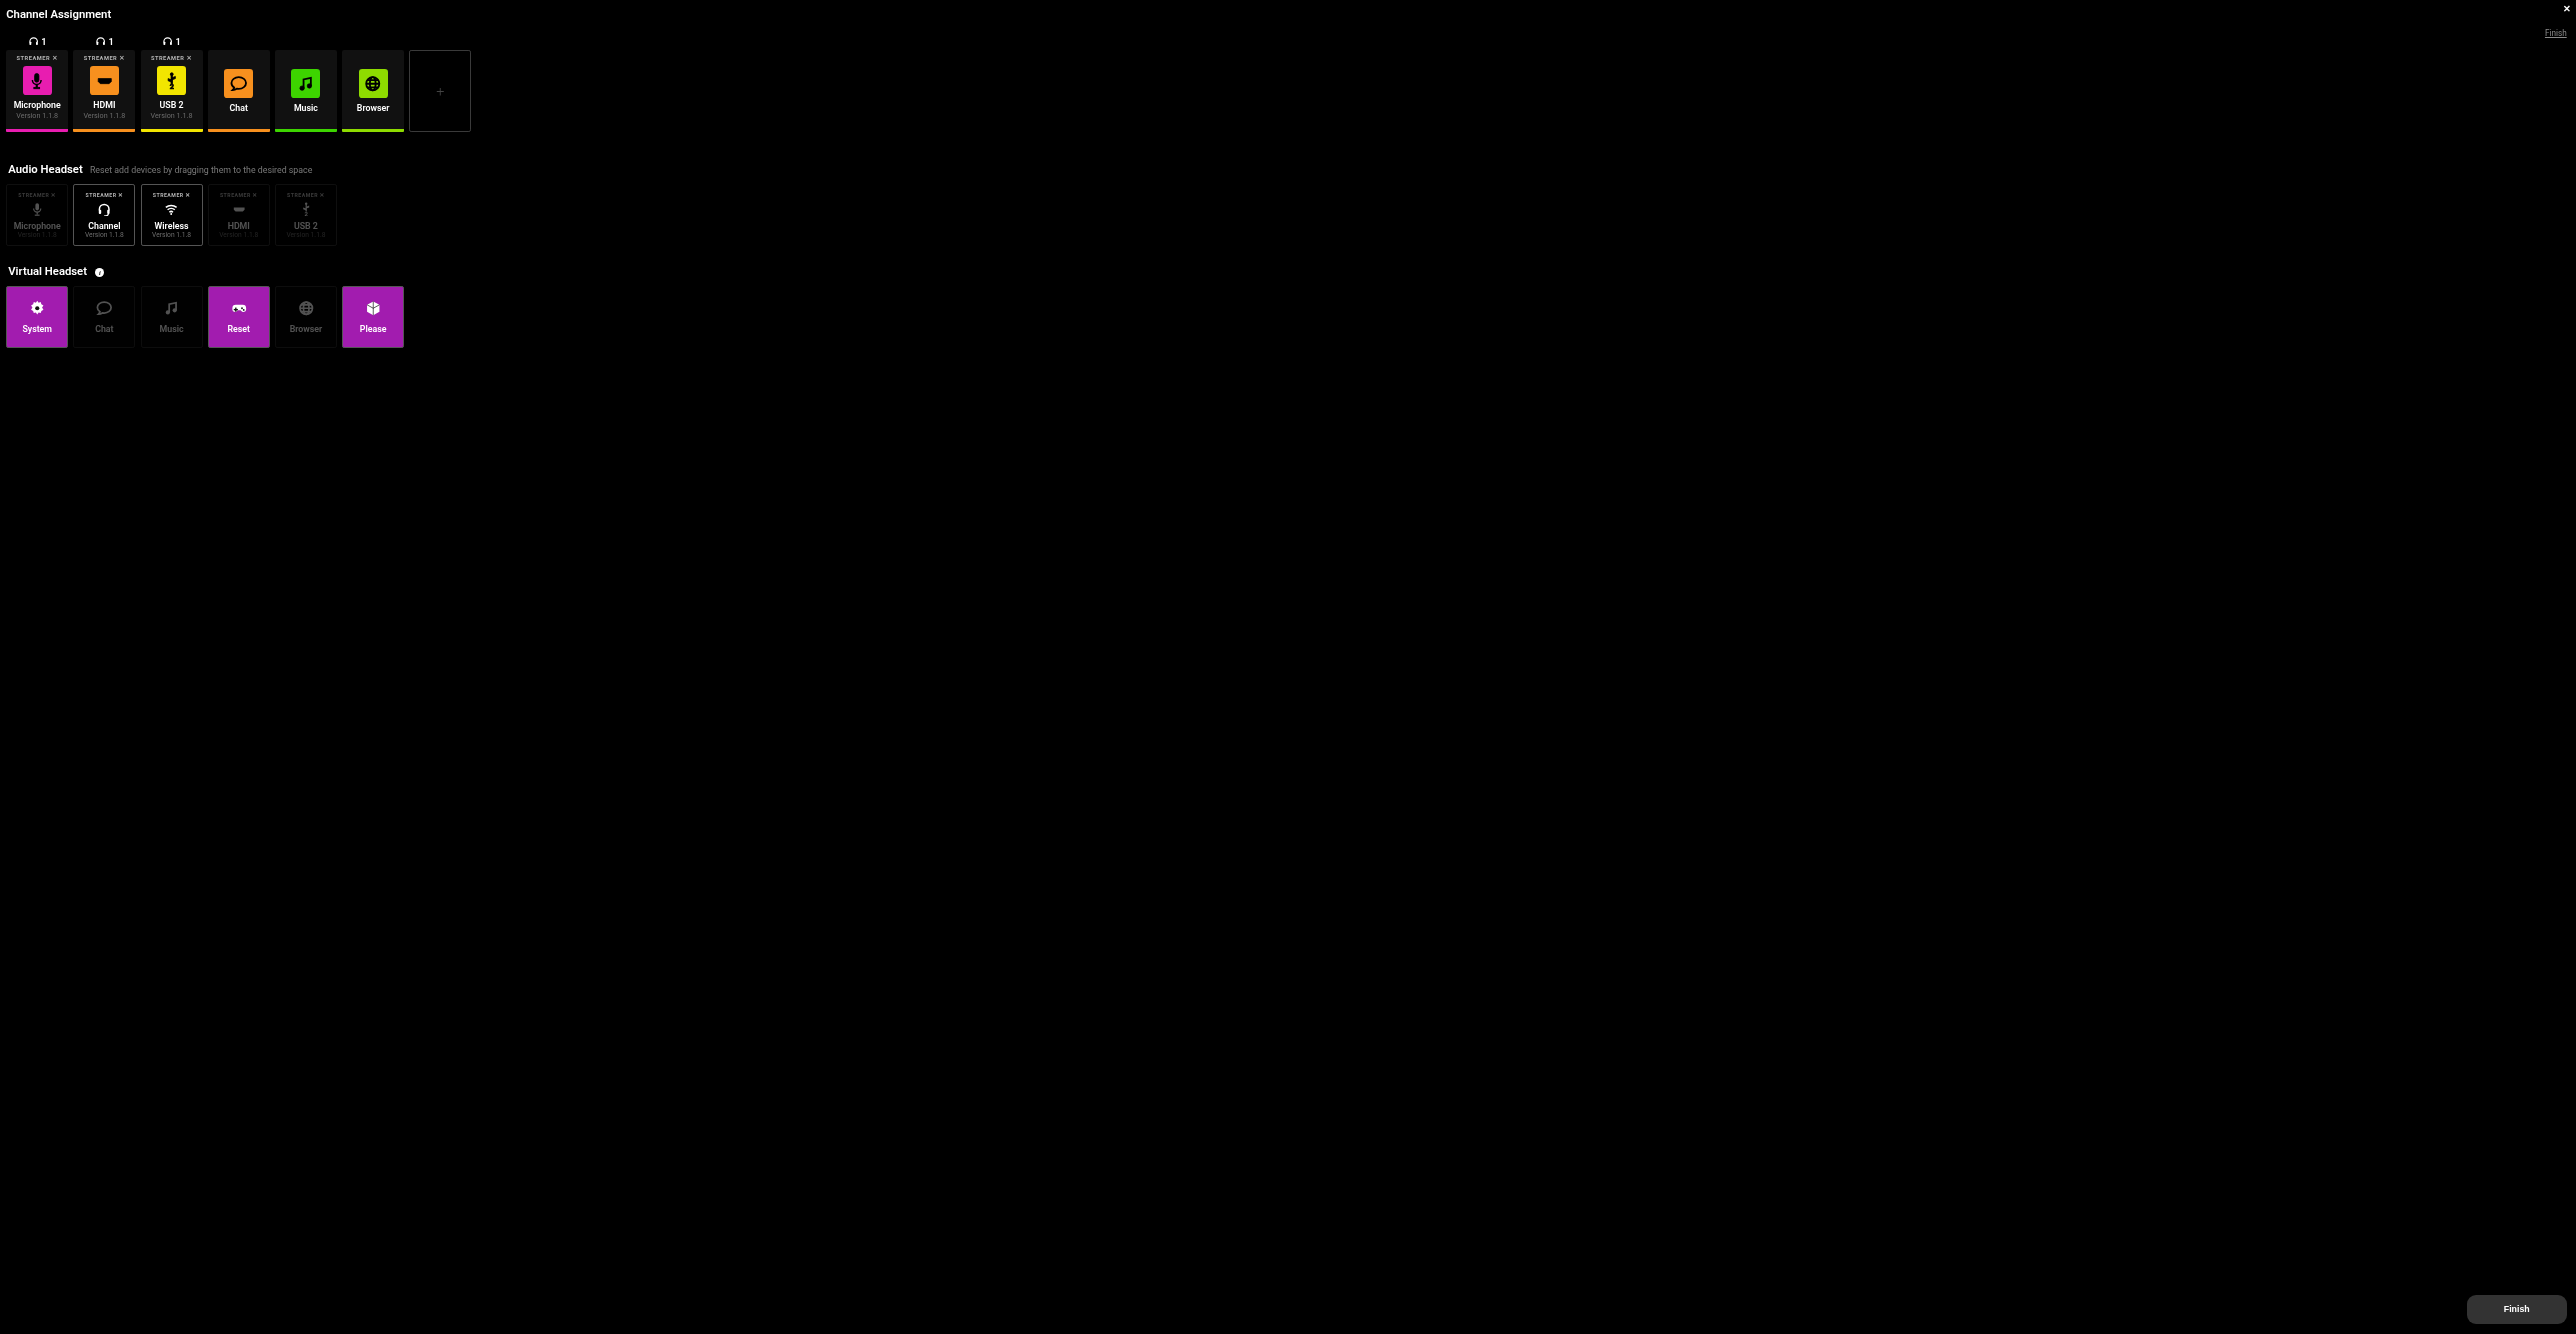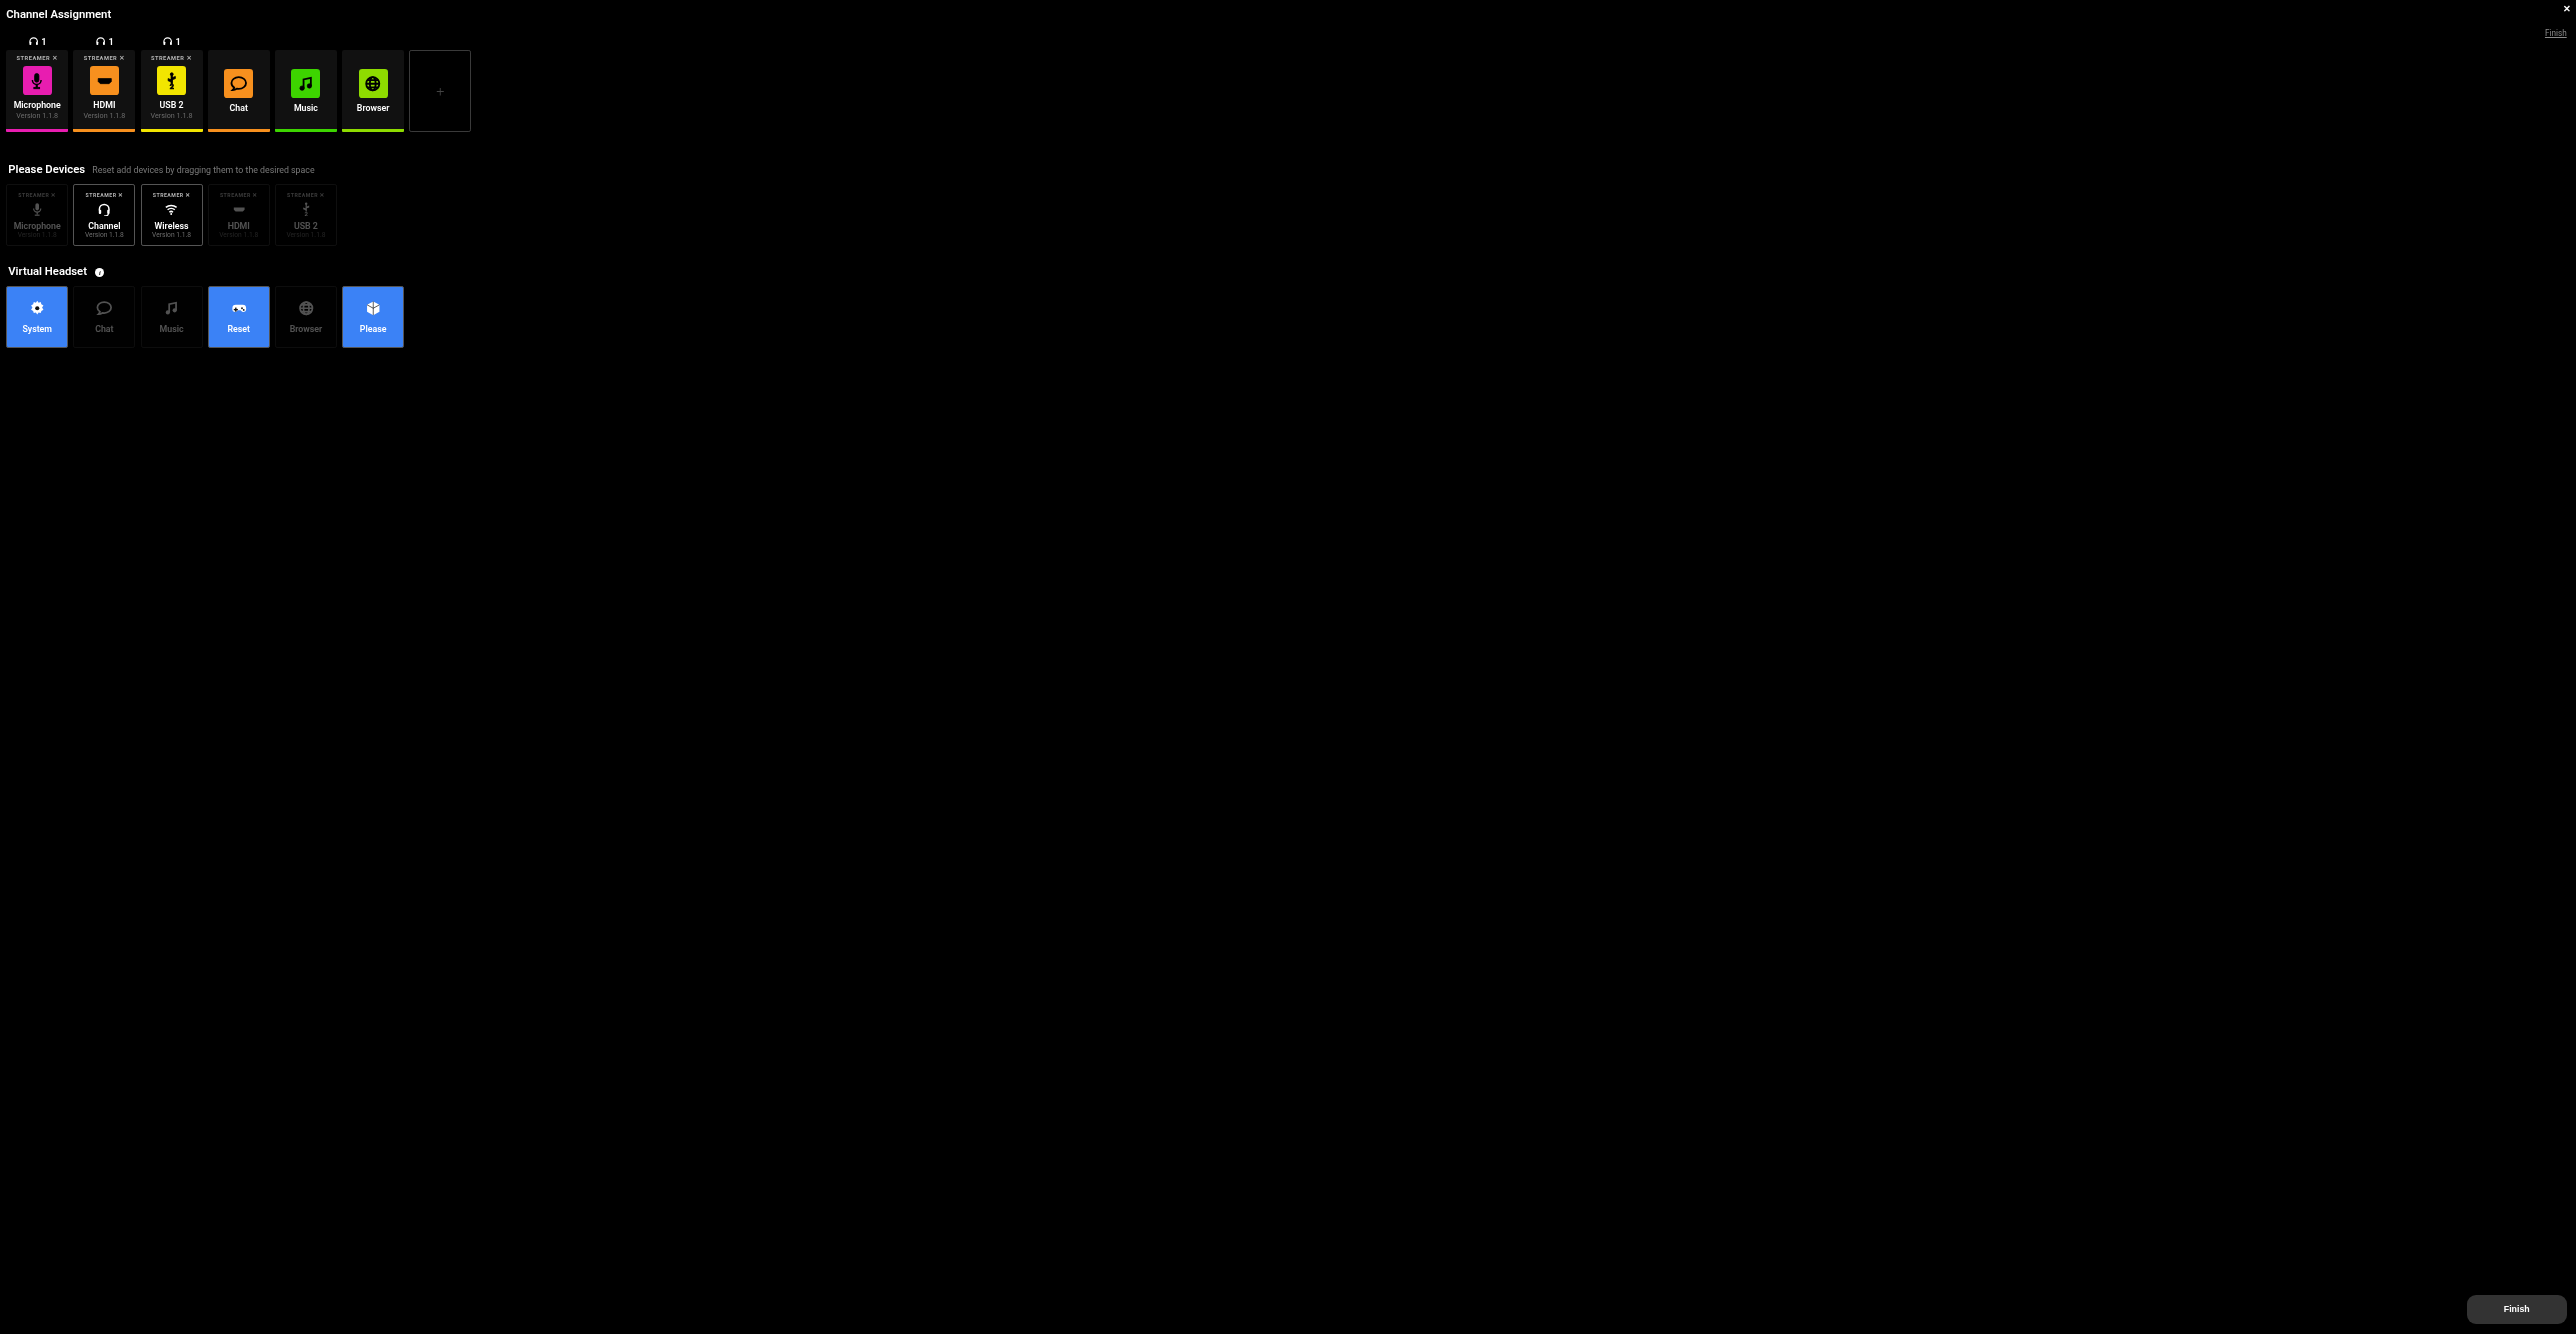--- a/index.html
+++ b/index.html
@@ -108,21 +108,21 @@
   .device-card .streamer-tag {
     font-size:5.2px; letter-spacing:0.5px; font-weight:700; color:#b3b3b3;
     display:flex; align-items:center; gap:1.5px; margin-bottom:3.1px;
   }
   .device-card .dev-icon { height:15.5px; display:flex; align-items:center; justify-content:center; }
   .device-card .name { margin-top:4.1px; font-size:8.8px; font-weight:600; }
   .device-card .version { font-size:6.7px; color:#6d6d6d; margin-top:0; }
 
   .virt-card {
     width:62px; height:62px; border:0.5px solid #2a2a2a; border-radius:2.1px;
-    background:#3b82f6;
+    background:#a21caf;
     display:flex; flex-direction:column; align-items:center; justify-content:center; gap:7.2px;
     cursor:grab;
   }
   .virt-card.bright { border-color:#555; }
   .virt-card.dim { opacity:0.32; background:#060606; }
   .virt-card .vname { font-size:8.8px; font-weight:600; }
 
   .finish-btn {
     position:absolute; right:9.3px; bottom:10.3px;
     background:#333; color:#fff; border:none; border-radius:9px;
@@ -241,21 +241,21 @@
         <div class="bar" style="background:#8edb00"></div>
       </div>
     </div>
     <div class="channel-col">
       <div class="hp-placeholder"></div>
       <div class="add-card">+</div>
     </div>
   </div>
 
 <div class="section-header">
-  <span class="h">Please Devices</span>
+  <span class="h">Audio Headset</span>
   <span class="sub">Reset add devices by dragging them to the desired space</span>
 </div>
 <div class="device-row" id="audio-row">
     <div class="device-card dim">
     <div class="streamer-tag">
         <span>STREAMER</span>
         <span style="font-size:5.7px">✕</span>
       </div>
     <div class="dev-icon">
         <svg width="14.4" height="14.4" viewBox="0 0 24 24" fill="#fff" style="color:#fff">

